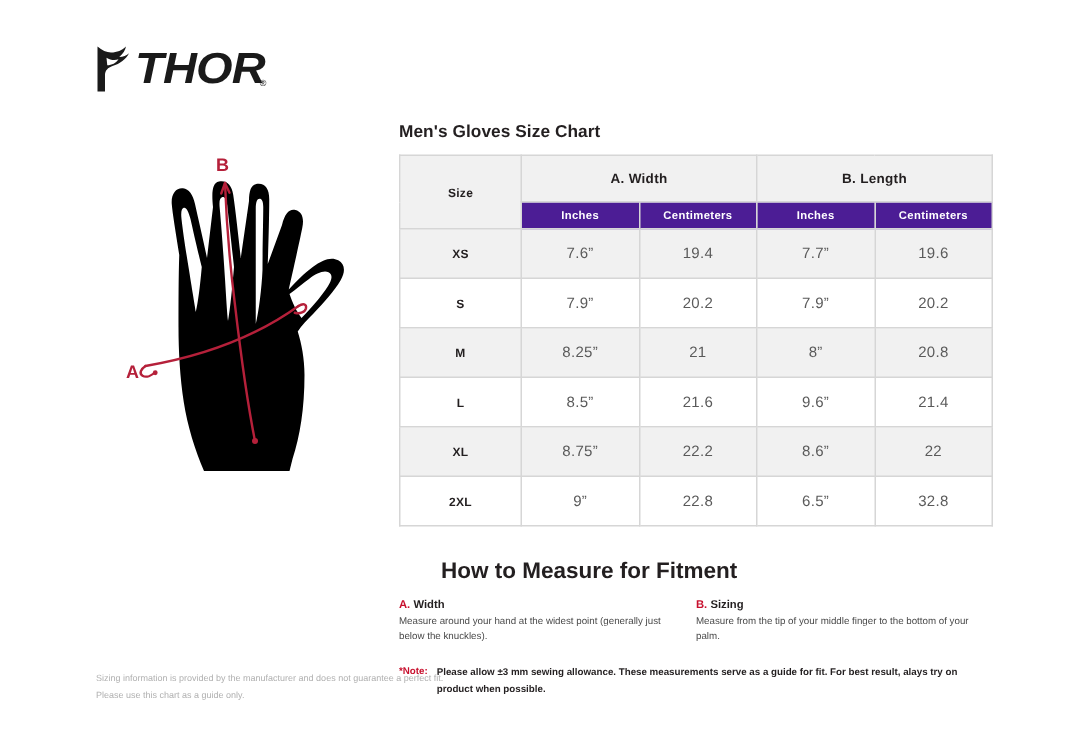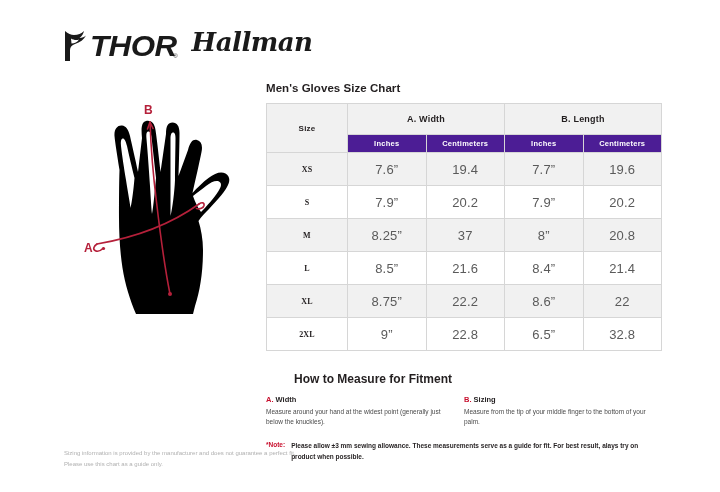--- a/index.html
+++ b/index.html
@@ -121,35 +121,34 @@
     height: 15px;
     letter-spacing: 0.25px;
     border-color: #141414;
   }
   td.size-cell {
     font-size: 8px;
     font-weight: bold;
     color: #231f20;
     height: 30px;
     letter-spacing: 0.2px;
-    font-family: Liberation Serif, serif;
   }
   td.val-cell {
-    font-size: 13px;
+    font-size: 10px;
     color: #5a5a5a;
     height: 30px;
     letter-spacing: 0.2px;
   }
   tr.row-alt td { background: #f1f1f1; }
   tr.row-plain td { background: #ffffff; }
 
   
   #measure-title {
     margin-top: 21px;
-    font-size: 12px;
+    font-size: 15px;
     font-weight: bold;
     color: #231f20;
     padding-left: 28px;
   }
   #measure-cols {
     margin-top: 9px;
     display: flex;
   }
   .measure-col { width: 198px; padding-right: 10px; box-sizing: border-box; }
   .measure-head {
@@ -206,21 +205,20 @@
       <svg width="26" height="32" viewBox="0 0 26 32" aria-hidden="true">
         <path d="M3 1 L3 31 L8 31 L8 20 C8 17 10 15 13 14 C18 12.5 22 9.5 24 5.5
                  C22.5 7 20 8 17.5 8 C20 6 21.5 3.5 22 1 C19.5 3.5 16 5 12 5
                  C9 5 6 3.5 3 1 Z" fill="#1a1a1a"></path>
         <path d="M9 8.5 C11.5 10 14.5 10.5 17 9.5 C15.5 12 12.5 13.5 9.5 13.5 Z" fill="#ffffff"></path>
       </svg>
     </span>
     <span class="thor-word">THOR</span>
     <span class="thor-tm">®</span>
   </div>
-  <span class="hallman-word">Hallman</span>
 </div>
 
 <div id="hand-figure">
   <svg width="205" height="238" viewBox="0 0 205 238" aria-hidden="true">
 
     <path d="M57.5 78 C55 62 53 50 52.5 44 C52 37 55.5 33 60 33.5 C64 34 66.5 37.5 68 44
              C70 53 73.5 68 76 80
              L80 46 C79 36 79.5 30 84 29 C89 28 92.5 31 93.5 38
              C95 48 97 66 98.5 80
              L104 42 C104 34 106 30.5 110.5 30.5 C115 30.5 117.5 34 117.5 41
@@ -291,29 +289,29 @@
       <tr class="row-plain">
         <td class="size-cell">S</td>
         <td class="val-cell">7.9”</td>
         <td class="val-cell">20.2</td>
         <td class="val-cell">7.9”</td>
         <td class="val-cell">20.2</td>
       </tr>
       <tr class="row-alt">
         <td class="size-cell">M</td>
         <td class="val-cell">8.25”</td>
-        <td class="val-cell">37</td>
+        <td class="val-cell">21</td>
         <td class="val-cell">8”</td>
         <td class="val-cell">20.8</td>
       </tr>
       <tr class="row-plain">
         <td class="size-cell">L</td>
         <td class="val-cell">8.5”</td>
         <td class="val-cell">21.6</td>
-        <td class="val-cell">8.4”</td>
+        <td class="val-cell">9.6”</td>
         <td class="val-cell">21.4</td>
       </tr>
       <tr class="row-alt">
         <td class="size-cell">XL</td>
         <td class="val-cell">8.75”</td>
         <td class="val-cell">22.2</td>
         <td class="val-cell">8.6”</td>
         <td class="val-cell">22</td>
       </tr>
       <tr class="row-plain">

